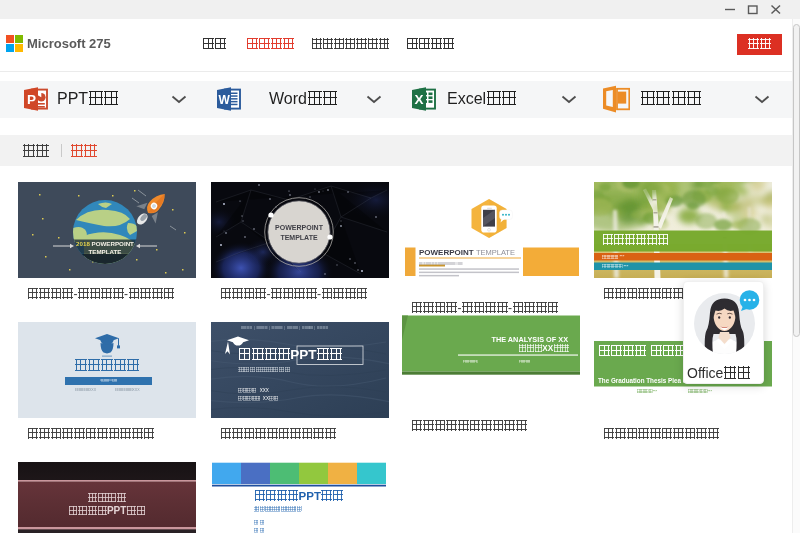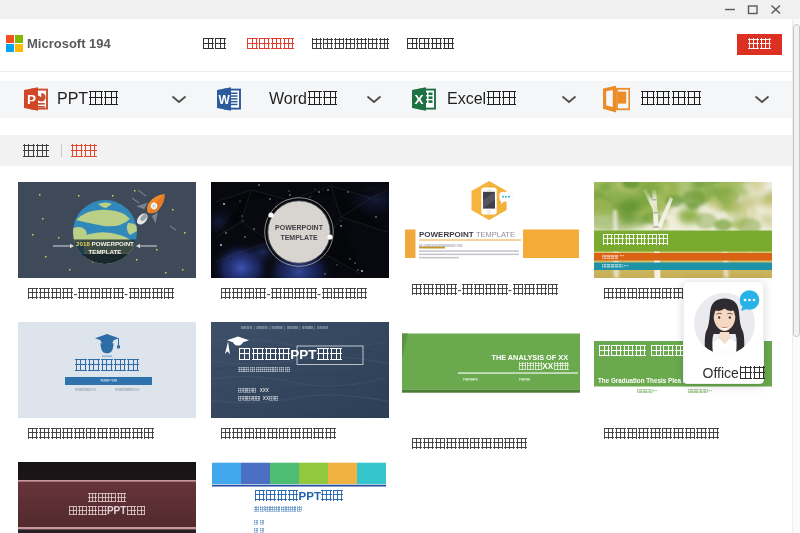--- a/index.html
+++ b/index.html
@@ -37,21 +37,21 @@
       <line x1="60" y1="5.5" x2="51.5" y2="13.5"></line>
     </g>
 </svg>
 <div class="abs hdr"></div>
 <svg class="abs" style="left:6px;top:35px" width="17" height="17" viewBox="0 0 17 17">
 <rect x="0" y="0" width="8" height="8" fill="#f25022"></rect>
     <rect x="9" y="0" width="8" height="8" fill="#7fba00"></rect>
 <rect x="0" y="9" width="8" height="8" fill="#00a4ef"></rect>
     <rect x="9" y="9" width="8" height="8" fill="#ffb900"></rect>
 </svg>
-<div class="abs logo-txt" style="left:27px;top:36px">Microsoft 194</div>
+<div class="abs logo-txt" style="left:27px;top:36px">Microsoft 275</div>
 <div class="abs nav" style="left:202px"><i></i><i></i></div>
 <div class="abs nav" style="left:246px;color:#e23d2e"><i></i><i></i><i></i><i></i></div>
 <div class="abs nav" style="left:311px;font-size:11.6px"><i></i><i></i><i></i><i></i><i></i><i></i><i></i></div>
 <div class="abs nav" style="left:406px"><i></i><i></i><i></i><i></i></div>
 <div class="abs btn-login"><i></i><i></i></div>
 <div class="abs" style="left:792px;top:19px;width:8px;height:514px;background:#fbfbfb;border-left:1px solid #ededed"></div>
 <div class="abs" style="left:792.5px;top:24px;width:7px;height:313px;background:#f2f2f2;border:1px solid #c6c6c6;border-radius:3.5px"></div>
 <div class="abs catbar"></div>
 <svg class="abs" style="left:22px;top:85px" width="28" height="28" viewBox="0 0 28 28">
 <rect x="10" y="4.6" width="15" height="19" fill="#fff" stroke="#cb4b2e" stroke-width="1.9"></rect>
@@ -249,21 +249,21 @@
 <circle cx="88" cy="50" r="31.2" fill="none" stroke="#63636c" stroke-width=".7"></circle>
 <circle cx="60" cy="33" r="2.6" fill="#fff"></circle>
         <circle cx="119" cy="55" r="2.6" fill="#fff"></circle>
 <g fill="#3f3f46" font-family="Liberation Sans" font-weight="bold" text-anchor="middle">
 <text x="88" y="47.5" font-size="7">POWERPOINT</text>
           <text x="88" y="57.5" font-size="7">TEMPLATE</text>
 </g>
 </svg></div>
     <div class="cap"><i></i><i></i><i></i><i></i>-<i></i><i></i><i></i><i></i>-<i></i><i></i><i></i><i></i></div>
   </div>
-<div class="card" style="left:402px;top:178px">
+<div class="card" style="left:402px;top:196px">
     <div class="thumb"><svg width="178" height="96" viewBox="0 0 178 96">
 <rect width="178" height="96" fill="#fff"></rect>
 <polygon points="87,3 104.5,13 104.5,32 87,42 69.5,32 69.5,13" fill="#f4b43e"></polygon>
 <polygon points="87,3 104.5,13 104.5,32 87,42" fill="#efab30" opacity=".35"></polygon>
 <rect x="79.3" y="9.5" width="15.4" height="27" rx="2.8" fill="#fff"></rect>
 <rect x="85" y="11.8" width="5" height=".9" rx=".4" fill="#d8d8d8"></rect>
 <rect x="81" y="13.8" width="12" height="16.8" fill="#3f3f48"></rect>
 <polygon points="81,30.6 81,22 93,13.8 93,22 z" fill="#55555f"></polygon>
 <circle cx="87" cy="33.8" r="1.4" fill="none" stroke="#d5d5d5" stroke-width=".7"></circle>
 <g>
@@ -466,21 +466,21 @@
 <polygon points="17,19.5 14,32 16.5,29.2 19,32.5"></polygon>
 </g>
 <rect x="86" y="24" width="66" height="18.5" fill="none" stroke="#fff" stroke-width=".8" opacity=".85"></rect>
 </svg><div class="ov" style="left:30px;top:3.5px;font-size:2.9px;color:#c5d0dc"><i></i><i></i><i></i><i></i> &nbsp;|&nbsp; <i></i><i></i><i></i><i></i> &nbsp;|&nbsp; <i></i><i></i><i></i><i></i> &nbsp;|&nbsp; <i></i><i></i><i></i><i></i> &nbsp;|&nbsp; <i></i><i></i><i></i><i></i> &nbsp;|&nbsp; <i></i><i></i><i></i><i></i></div>
 <div class="ov" style="left:27px;top:25px;font-size:13.5px;color:#fff;font-weight:bold"><i></i><i></i><i></i><i></i>PPT<i></i><i></i></div>
 <div class="ov" style="left:27px;top:44.5px;font-size:6px;color:#e6ebf0;opacity:.9"><i></i><i></i><i></i><i></i><i></i><i></i><i></i><i></i><i></i></div>
 <div class="ov" style="left:27px;top:66px;font-size:4.6px;color:#fff"><i></i><i></i><i></i><i></i> &nbsp;&nbsp;XXX</div>
 <div class="ov" style="left:27px;top:74px;font-size:4.6px;color:#fff"><i></i><i></i><i></i><i></i><i></i> &nbsp;XX<i></i><i></i></div></div>
     <div class="cap"><i></i><i></i><i></i><i></i><i></i><i></i><i></i><i></i><i></i><i></i></div>
   </div>
-<div class="card" style="left:402px;top:332px">
+<div class="card" style="left:402px;top:314px">
     <div class="thumb"><svg width="178" height="96" viewBox="0 0 178 96">
 <rect width="178" height="96" fill="#fff"></rect>
 <rect x="0" y="1.5" width="178" height="56" fill="#6aa94e"></rect>
 <rect x="0" y="57.5" width="178" height="3.2" fill="#4c7d35"></rect>
 <polygon points="0,1.5 6,1.5 0,26" fill="#5c9442"></polygon>
 <rect x="56" y="40.5" width="120" height="1.1" fill="#fff"></rect>
 <g fill="#fff" font-family="Liberation Sans" font-weight="bold" text-anchor="end">
 <text x="166" y="28" font-size="7.3">THE ANALYSIS OF XX</text>
 </g>
 </svg><div class="ov" style="right:11px;top:30px;font-size:8.2px;color:#fff;font-weight:bold"><i></i><i></i><i></i>XX<i></i><i></i></div>
@@ -555,13 +555,13 @@
 <path d="M24.5 46 l6 6 6 -6 2.5 1 -8.5 9 -8.5 -9 z" fill="#fff"></path>
 </g>
 </svg>
 <svg style="position:absolute;left:53px;top:8px" width="24" height="23" viewBox="0 0 24 23">
 <circle cx="12.5" cy="10" r="9.8" fill="#27b2e8"></circle>
 <polygon points="6,16 4,21 11,18.5" fill="#27b2e8"></polygon>
 <circle cx="8" cy="10" r="1.35" fill="#fff"></circle>
       <circle cx="12.5" cy="10" r="1.35" fill="#fff"></circle>
       <circle cx="17" cy="10" r="1.35" fill="#fff"></circle>
 </svg>
-<div style="position:absolute;left:3px;top:83px;width:100%;text-align:right;font-size:14px;color:#2f2f2f">Office<i></i><i></i></div>
+<div style="position:absolute;left:3px;top:83px;width:100%;text-align:left;font-size:14px;color:#2f2f2f">Office<i></i><i></i></div>
 </div>
 </body></html>

